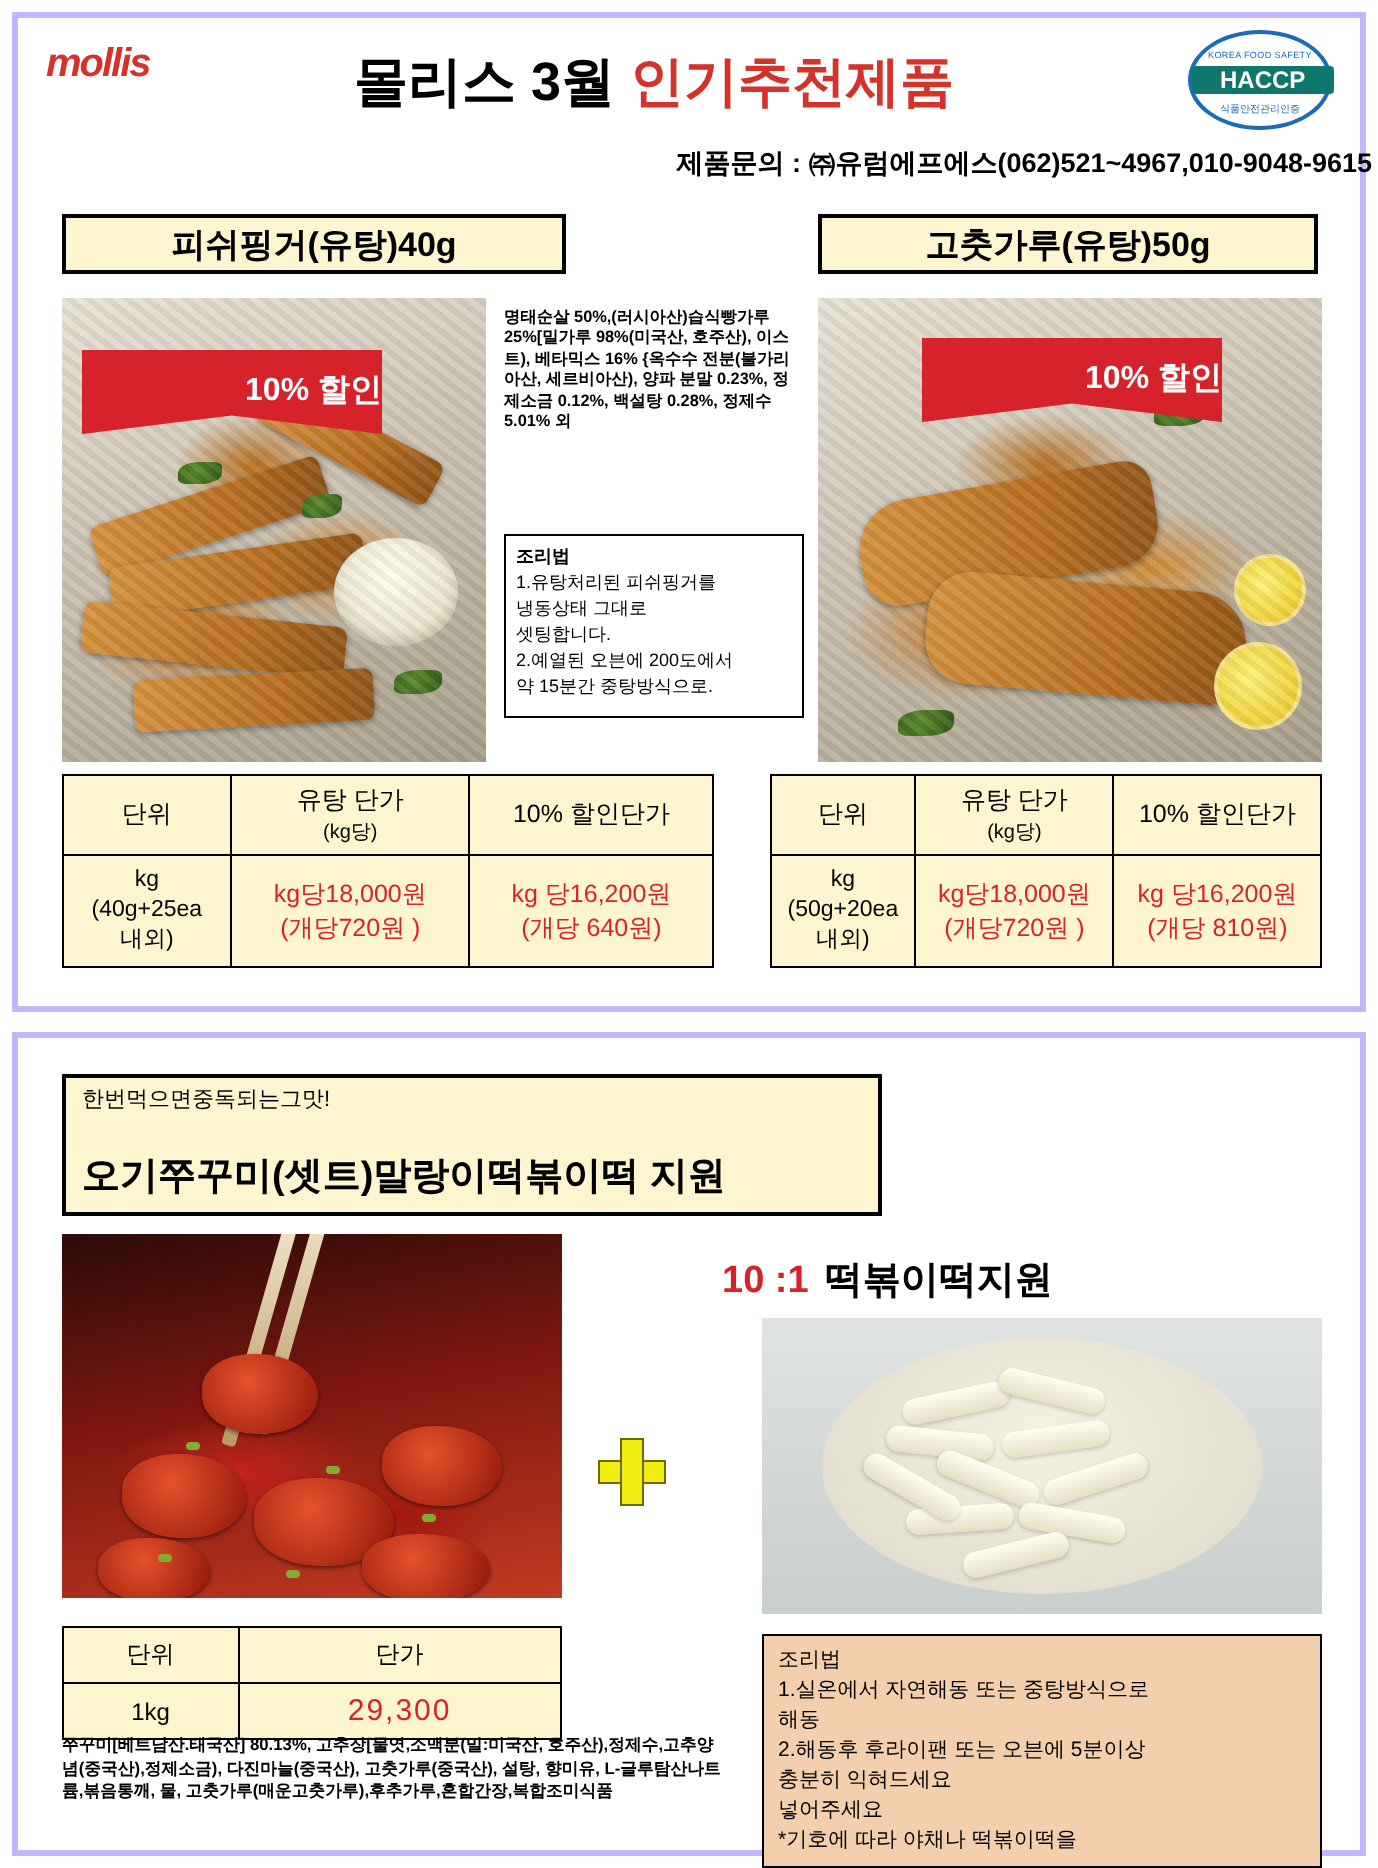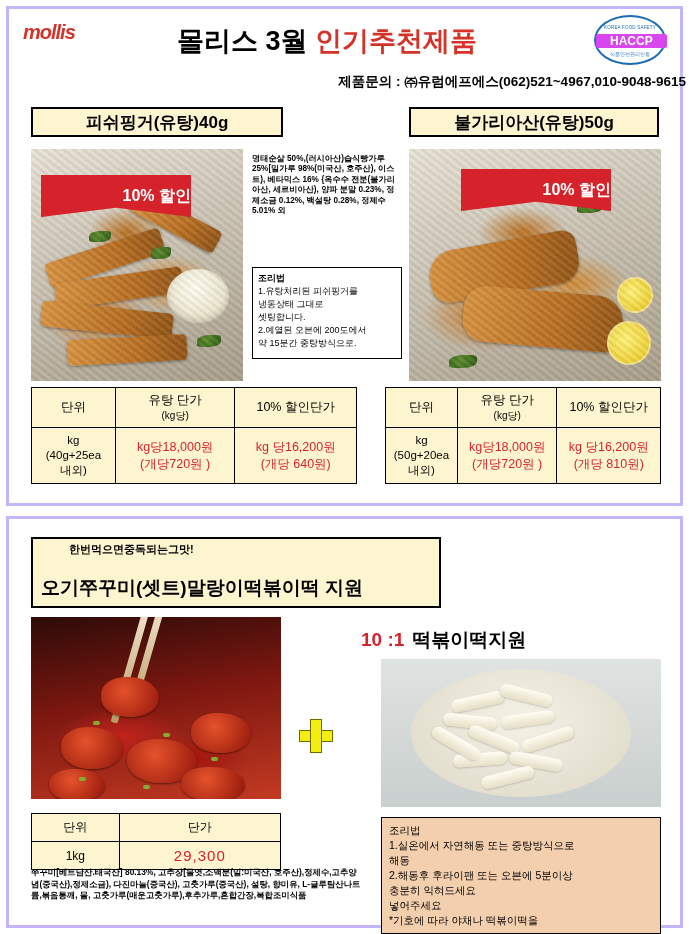--- a/index.html
+++ b/index.html
@@ -48,21 +48,21 @@
     border-radius: 36px / 25px;
     background: #fff;
     text-align: center;
     padding-top: 7px;
   }
   #haccp .small {
     font-size: 4.5px; color: #1b6cb5; letter-spacing: 0.2px; line-height: 7px;
   }
   #haccp .big {
     font-size: 12px; font-weight: bold; color: #1b6cb5;
-    background: #d946ef; color: #fff;
+    background: #0f766e; color: #fff;
     display: inline-block; padding: 0 14px; border-radius: 2px;
     margin-top: 2px;
   }
   #haccp .sub { font-size: 5px; color: #1b6cb5; margin-top: 2px; }
 
   #contact-line {
     position: absolute; left: 0; top: 64px; width: 677px;
     text-align: right;
     font-size: 13.5px; font-weight: bold; color: #000;
   }
@@ -175,21 +175,21 @@
   .ptable .price-red { color: #d6232b; font-size: 12.5px; line-height: 17px; }
   .ptable .sub { font-size: 10px; }
 
   
   #promo-box {
     position: absolute; left: 22px; top: 18px; width: 410px;
     border: 2px solid #000;
     background: #fdf5cf;
     padding: 3px 8px 5px 8px;
   }
-  #promo-box .line1 { font-size: 11px; font-weight: bold; color: #000; margin-left: 28px; }
+  #promo-box .line1 { font-size: 11px; font-weight: normal; color: #000; }
   #promo-box .line2 { font-size: 19px; font-weight: bold; color: #000; margin-top: 18px; }
 
   #photo-ttk {
     position: absolute; left: 22px; top: 98px; width: 250px; height: 182px;
     overflow: hidden;
   }
   .ttk-photo {
     width: 100%; height: 100%;
     background:
       radial-gradient(ellipse 40% 24% at 36% 66%, #c2231c 0%, rgba(194,35,28,0) 65%),
@@ -354,21 +354,21 @@
           <div>(개당720원 )</div>
         </td>
         <td class="price-red">
           <div>kg 당16,200원</div>
           <div>(개당 640원)</div>
         </td>
       </tr>
     </tbody>
       </table>
 
-    <div class="title-bar" id="title-right">불가리아산(유탕)50g</div>
+    <div class="title-bar" id="title-right">고춧가루(유탕)50g</div>
 
     <div class="photo" id="photo-right">
       <div class="fish-photo">
         <div class="stick" style="left:20px; top:92px; width:150px; height:52px; transform:rotate(-10deg); border-radius:26px 14px 22px 18px;"></div>
         <div class="stick" style="left:54px; top:142px; width:160px; height:56px; transform:rotate(5deg); border-radius:22px 26px 16px 22px;"></div>
         <div class="lemon" style="left:198px; top:172px; width:44px; height:44px;"></div>
         <div class="lemon" style="left:208px; top:128px; width:36px; height:36px;"></div>
         <div class="greens" style="left:120px; top:30px; width:30px; height:14px;"></div>
         <div class="greens" style="left:168px; top:52px; width:26px; height:12px;"></div>
         <div class="greens" style="left:40px; top:206px; width:28px; height:13px;"></div>

